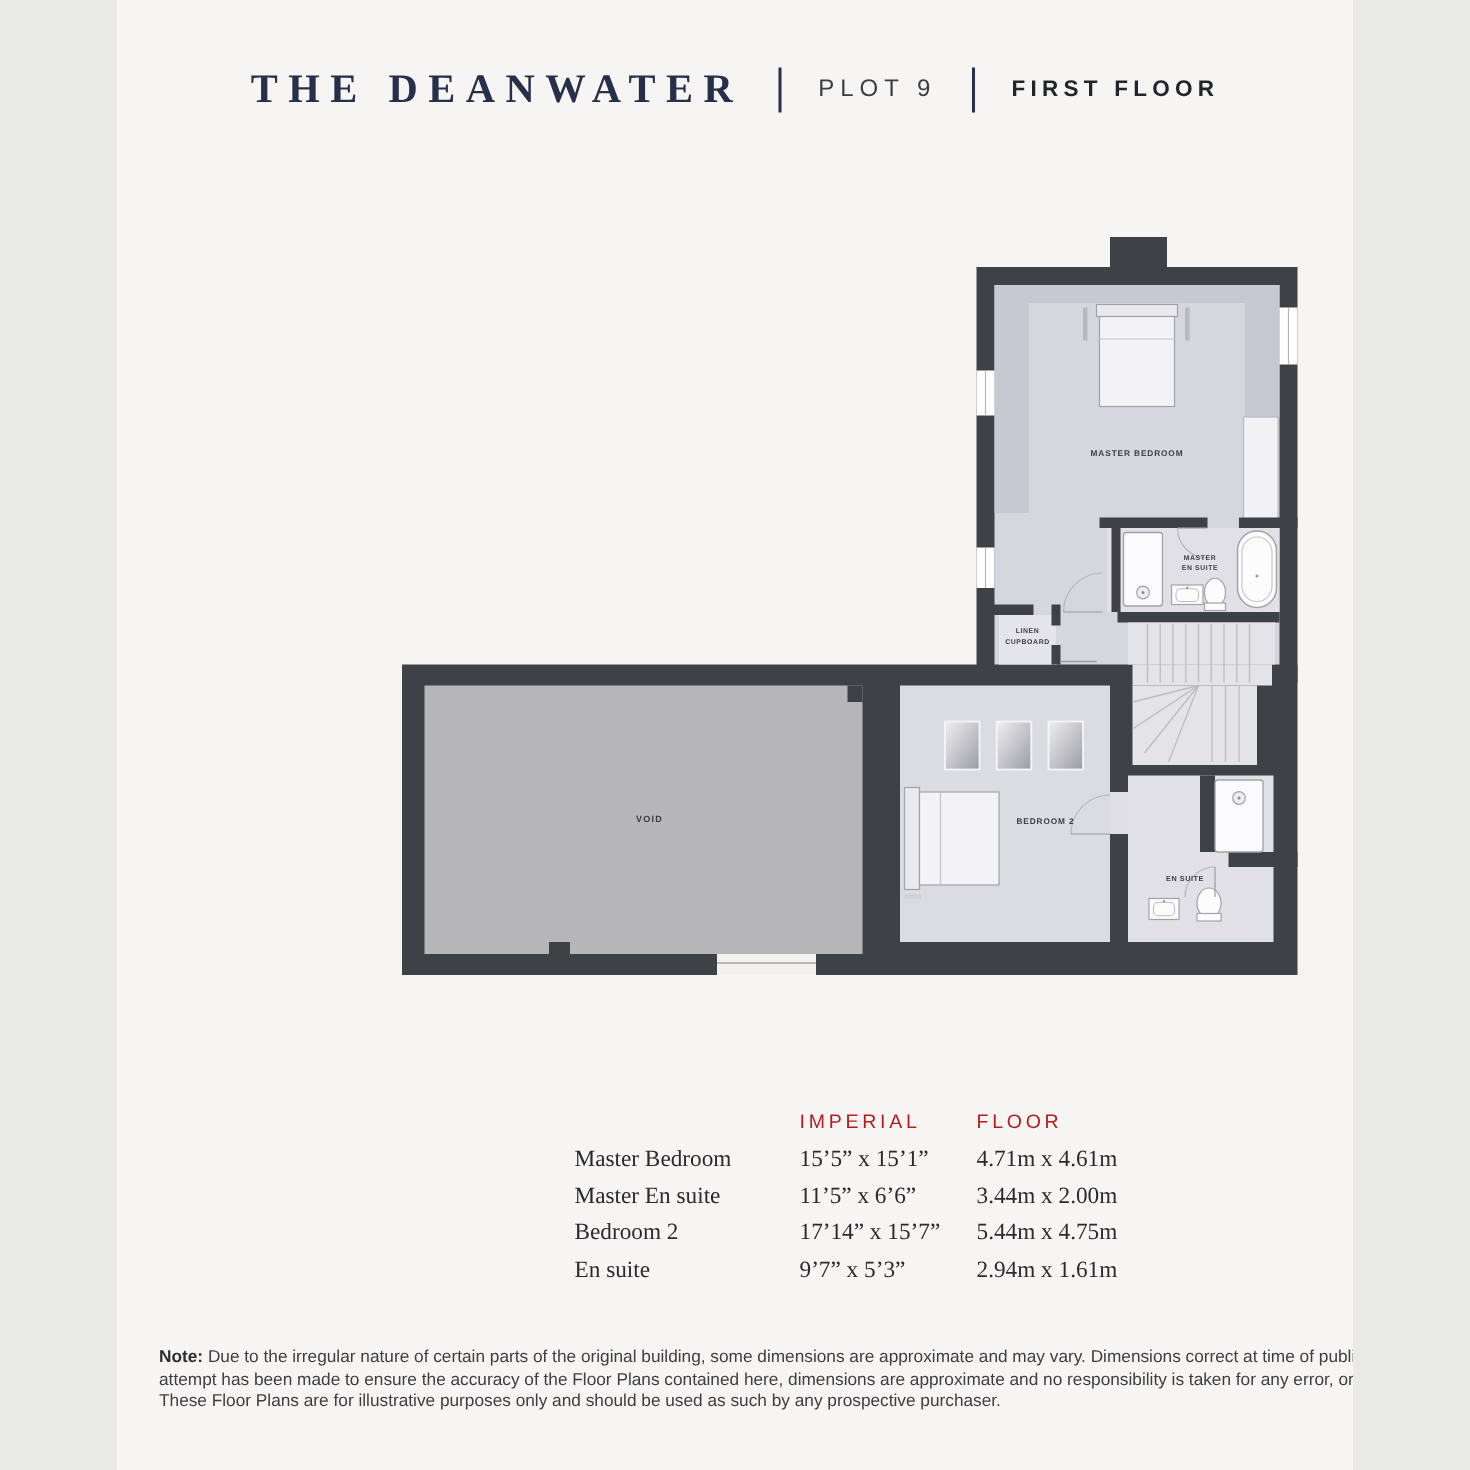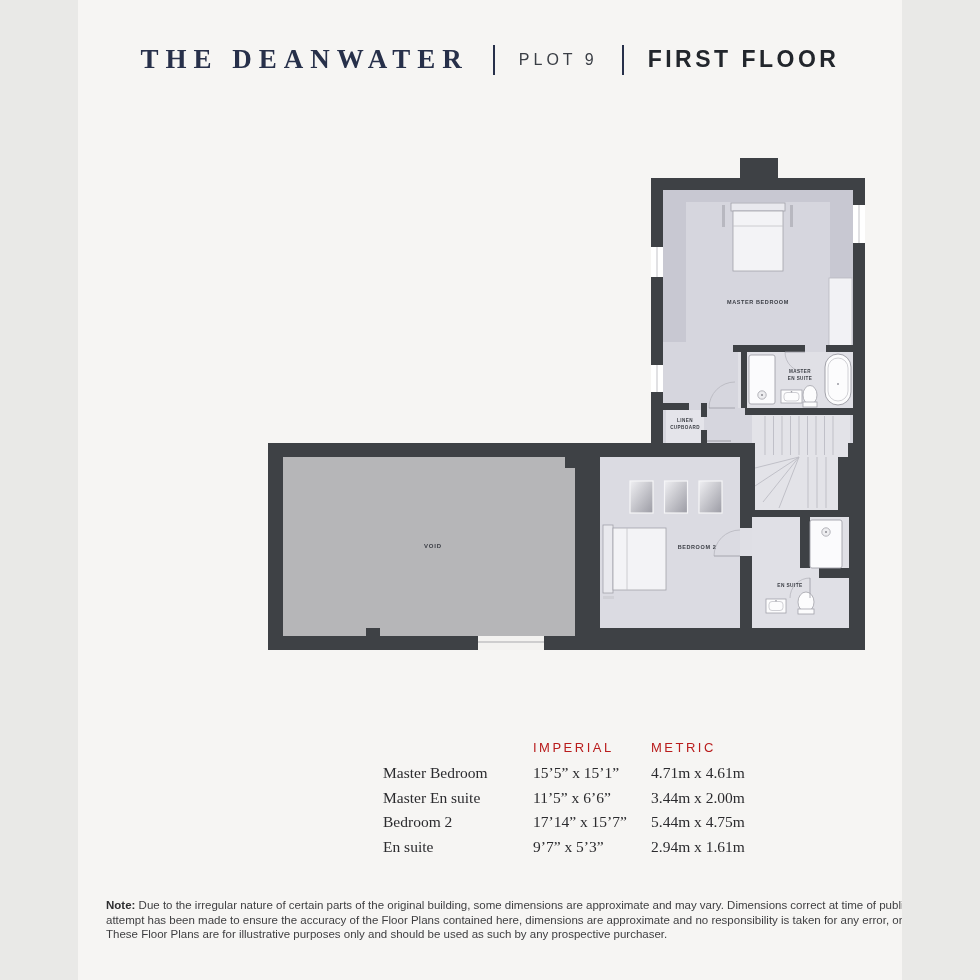--- a/index.html
+++ b/index.html
@@ -16,21 +16,21 @@
   .header .title{
     font-family:"Liberation Serif",serif;
     font-size:27px;font-weight:600;letter-spacing:7px;color:#27304a;
     white-space:nowrap;
   }
   .header .divider{width:2px;height:30px;background:#27304a;}
   .header .plot{
     font-size:16px;font-weight:400;letter-spacing:4px;color:#3a3e45;white-space:nowrap;
   }
   .header .floor{
-    font-size:23px;font-weight:700;letter-spacing:3.5px;color:#22262c;white-space:nowrap;
+    font-size:15px;font-weight:700;letter-spacing:3.5px;color:#22262c;white-space:nowrap;
   }
   
   .plan{position:absolute;left:185px;top:150px;width:620px;height:510px;}
   .plan text{
     font-family:"Liberation Sans",sans-serif;
     font-weight:700;fill:#3a3d44;text-anchor:middle;
   }
   
   .dims{position:absolute;left:305px;top:740px;}
   .dims .grid{display:grid;grid-template-columns:150px 118px 120px;}
@@ -227,21 +227,21 @@
     <text x="422" y="279" font-size="4.6" letter-spacing="0.4">CUPBOARD</text>
     <text x="170" y="398" font-size="6" letter-spacing="0.8">VOID</text>
     <text x="434" y="399" font-size="5.5" letter-spacing="0.6">BEDROOM 2</text>
     <text x="527" y="437" font-size="4.8" letter-spacing="0.4">EN SUITE</text>
   </svg>
 
   <div class="dims">
     <div class="grid">
       <div class="hdr"></div>
       <div class="hdr">IMPERIAL</div>
-      <div class="hdr">METRIC</div>
+      <div class="hdr">FLOOR</div>
 
       <div class="cell">Master Bedroom</div>
       <div class="cell">15’5” x 15’1”</div>
       <div class="cell">4.71m x 4.61m</div>
 
       <div class="cell">Master En suite</div>
       <div class="cell">11’5” x 6’6”</div>
       <div class="cell">3.44m x 2.00m</div>
 
       <div class="cell">Bedroom 2</div>

